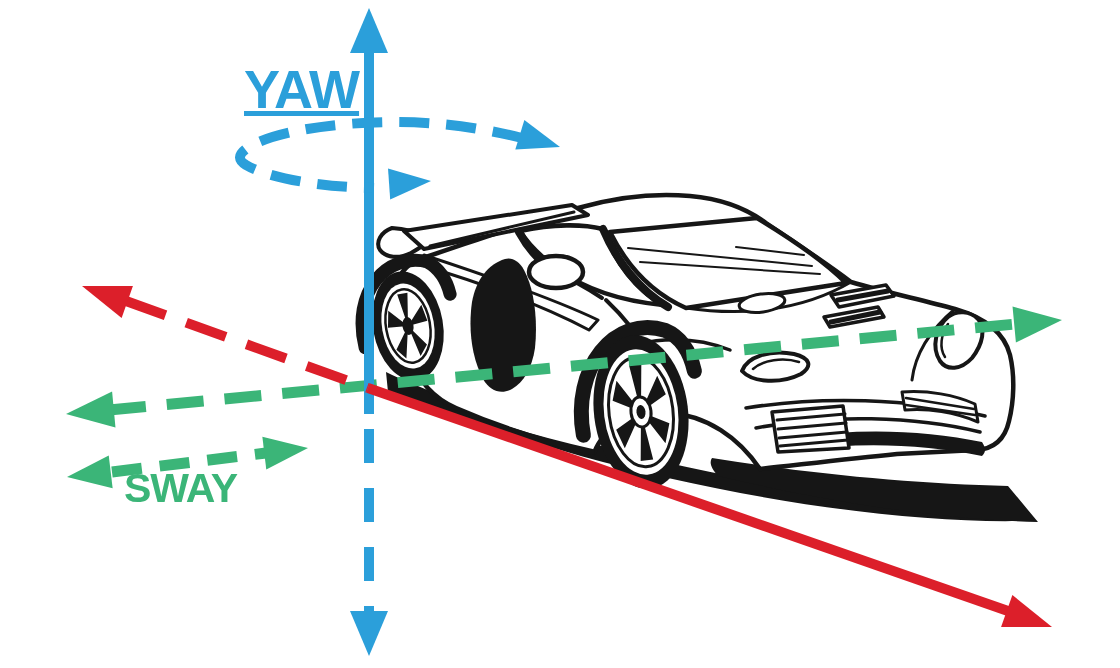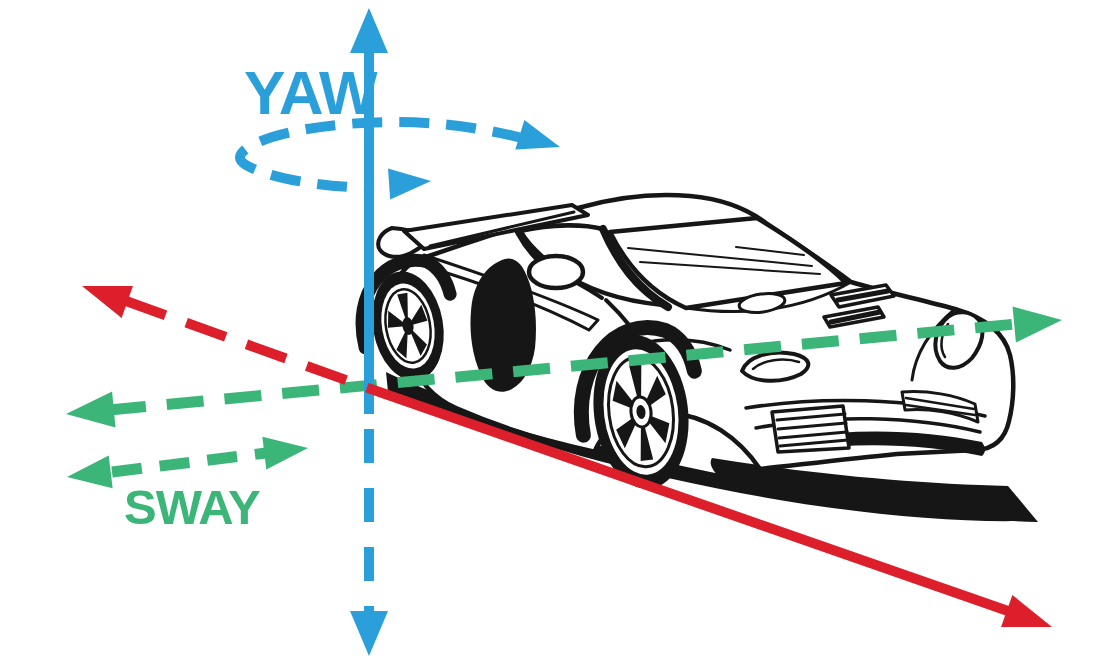--- a/index.html
+++ b/index.html
@@ -12,22 +12,22 @@
     font-family:"Liberation Sans", sans-serif;
   }
   .stage svg{position:absolute;left:0;top:0;}
   .axis-label{
     position:absolute;
     font-weight:800;
     letter-spacing:-1px;
     line-height:1;
     user-select:none;
   }
-  .yaw-label{left:244px;top:62px;font-size:62px;color:var(--blue,#2B9FDA);}
-  .sway-label{left:124px;top:483px;font-size:49px;color:var(--green,#3BB578);}
+  .yaw-label{left:244px;top:62px;font-size:54px;color:var(--blue,#2B9FDA);text-decoration:underline;}
+  .sway-label{left:124px;top:468px;font-size:41px;color:var(--green,#3BB578);}
 
   
   .s-ink{stroke:var(--ink,#161616);}
   .f-ink{fill:var(--ink,#161616);}
   .s-blue{stroke:var(--blue,#2B9FDA);}
   .f-blue{fill:var(--blue,#2B9FDA);}
   .s-green{stroke:var(--green,#3BB578);}
   .f-green{fill:var(--green,#3BB578);}
   .s-red{stroke:var(--red,#DC1F2A);}
   .f-red{fill:var(--red,#DC1F2A);}

